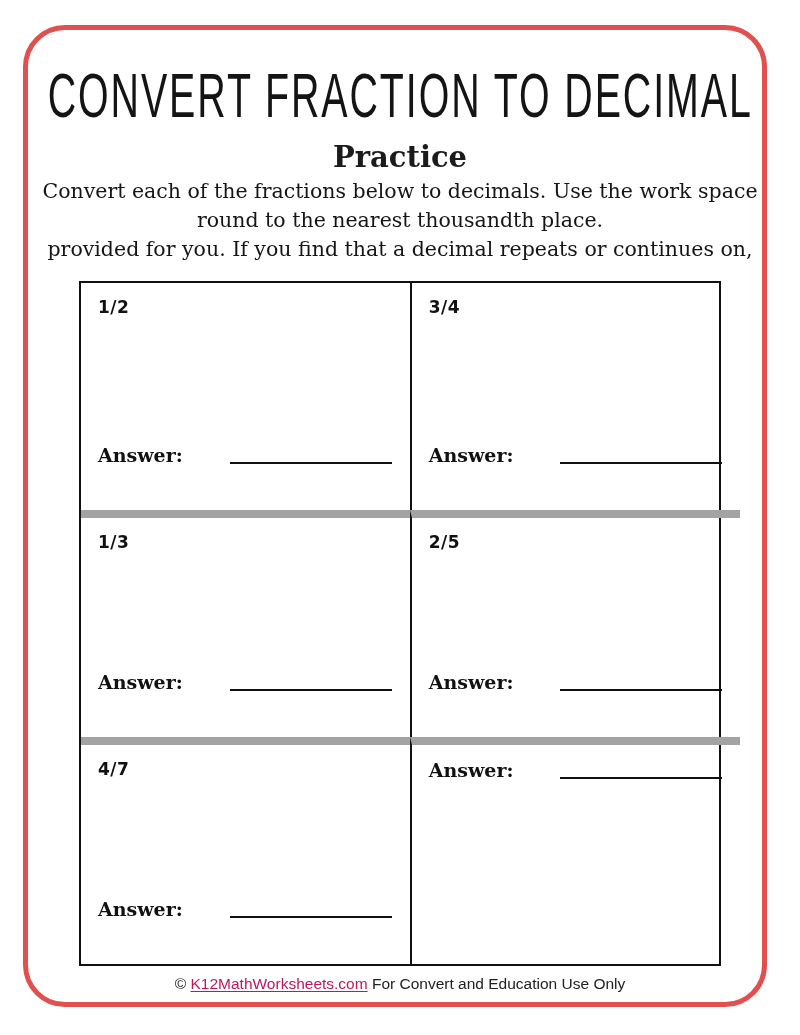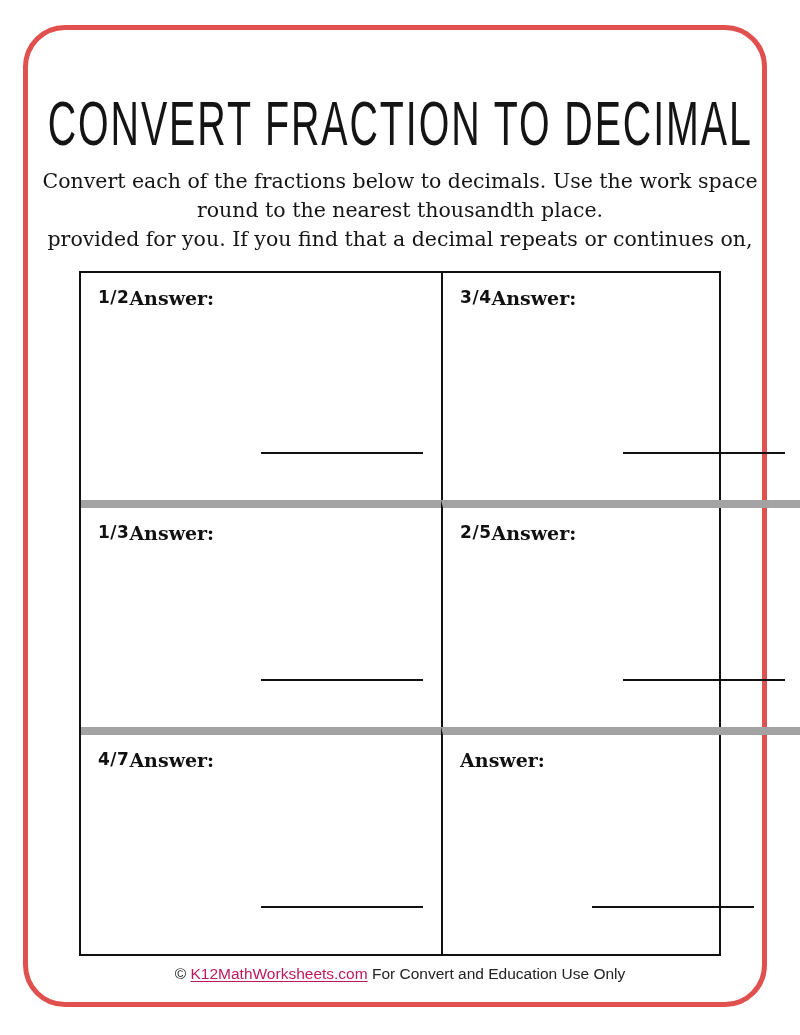--- a/index.html
+++ b/index.html
@@ -23,21 +23,20 @@
     border-radius: 42px;
     box-sizing: border-box;
     pointer-events: none;
   }
   .content {
     position: absolute;
     left: 0;
     top: 0;
     width: 800px;
     height: 895px;
-    margin-top: 28px;
   }
   .title-wrap {
     margin-top: 62px;
     height: 74px;
     text-align: center;
     overflow: visible;
     white-space: nowrap;
   }
   .title {
     display: inline-block;
@@ -72,21 +71,21 @@
     display: grid;
     grid-template-columns: 1fr 1fr;
     box-sizing: border-box;
     background: #ffffff;
   }
   .cell {
     height: 227px;
     box-sizing: border-box;
     padding: 14px 18px 44px 17px;
     display: flex;
-    flex-direction: row;
+    flex-direction: column;
     justify-content: space-between;
   }
   .cell:nth-child(even) { border-left: 2px solid #111111; }
   .cell:nth-child(n+3)  { border-top: 8px solid #a3a3a3; }
   .fraction {
     font-family: "DejaVu Sans", sans-serif;
     font-weight: bold;
     font-size: 17px;
     letter-spacing: 0.5px;
     color: #111111;
@@ -126,20 +125,21 @@
 <body>
 
 <div class="page-frame"></div>
 
 <div class="content">
 
   <div class="title-wrap">
     <span class="title">CONVERT FRACTION TO DECIMAL</span>
   </div>
 
+  <div class="subtitle">Practice</div>
 
   <div class="instructions">
     <div>Convert each of the fractions below to decimals. Use the work space</div>
     <div>round to the nearest thousandth place.</div>
     <div>provided for you. If you find that a decimal repeats or continues on,</div>
   </div>
 
   <div class="problems-grid">
 
     <div class="cell">

